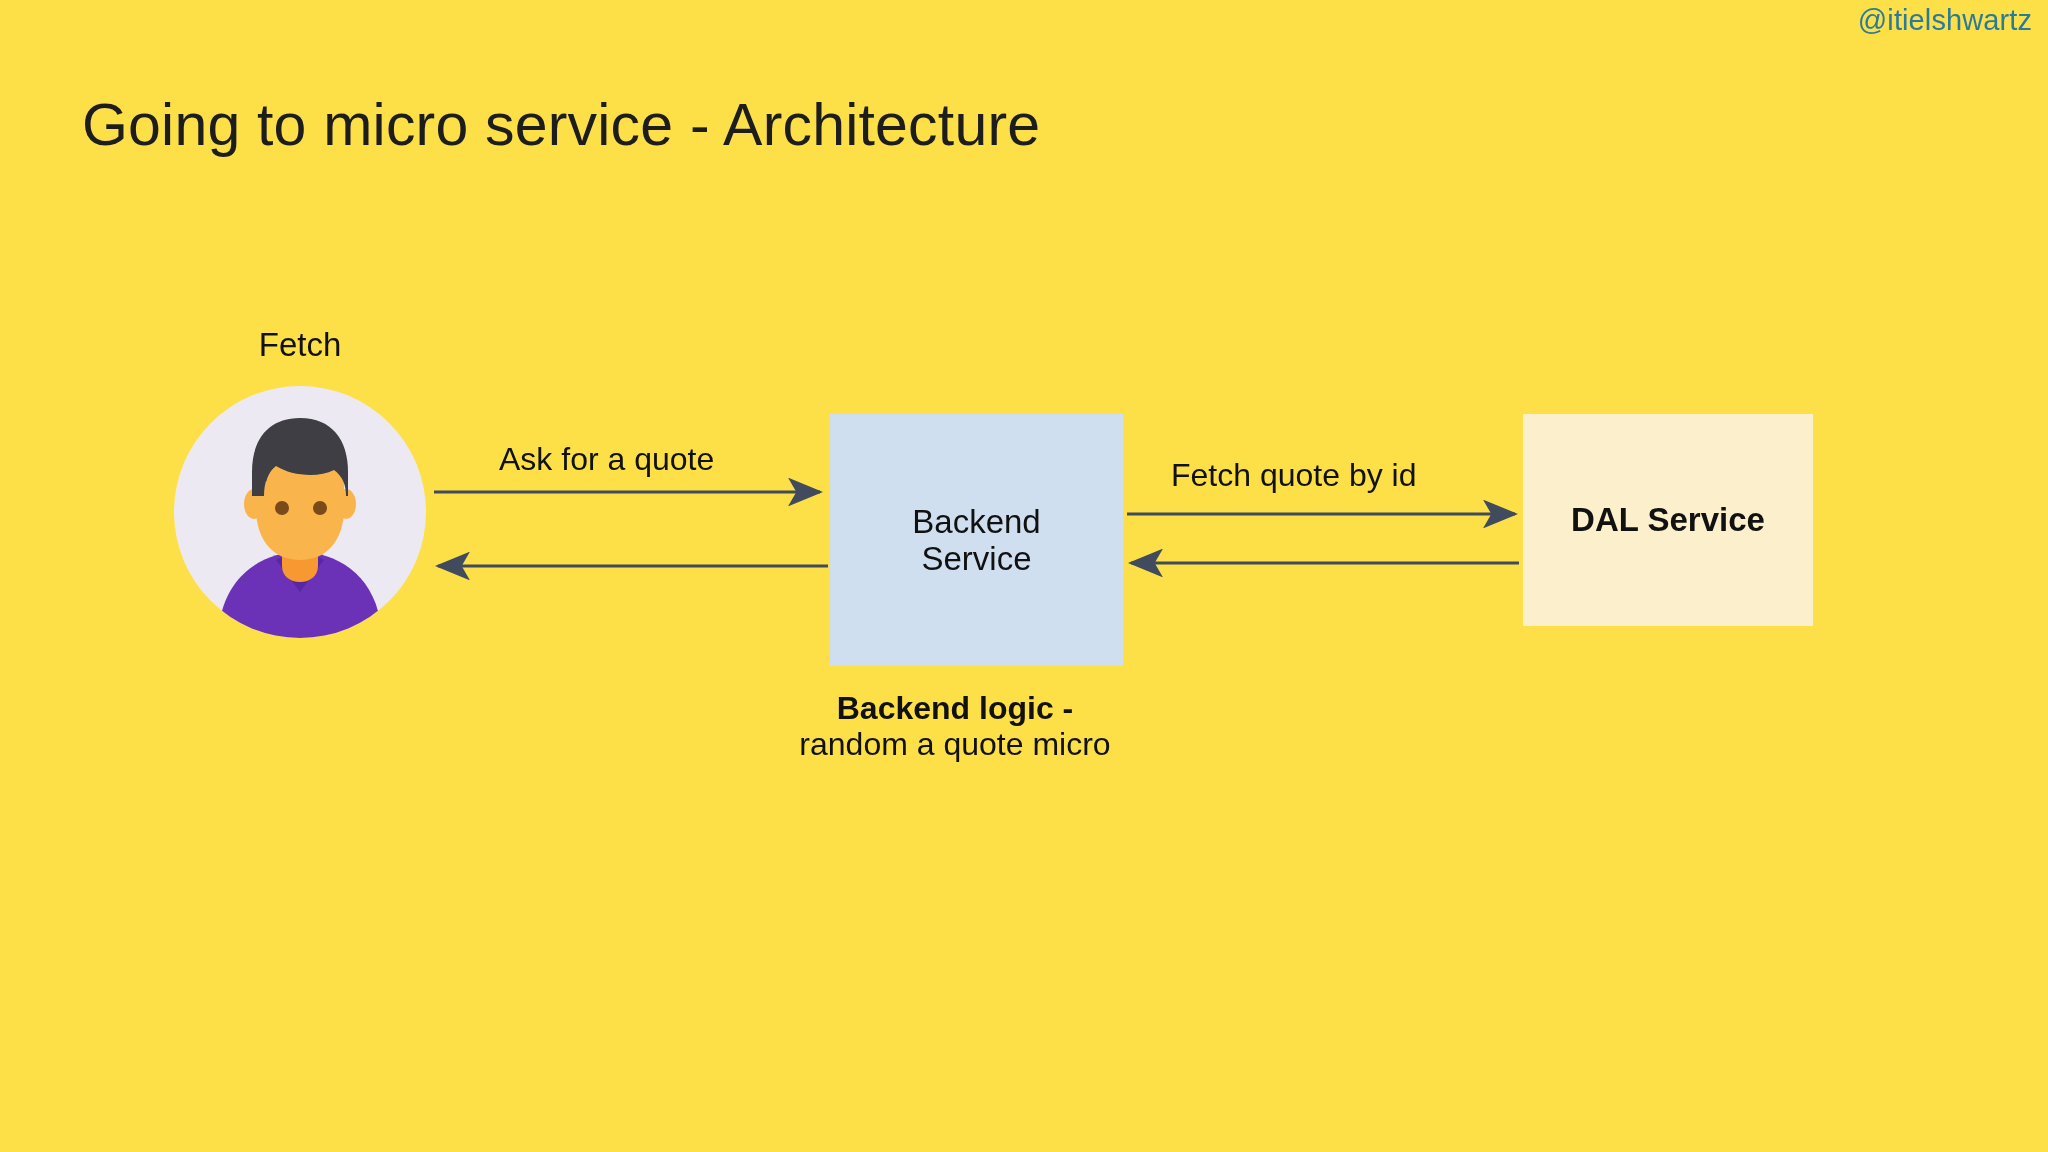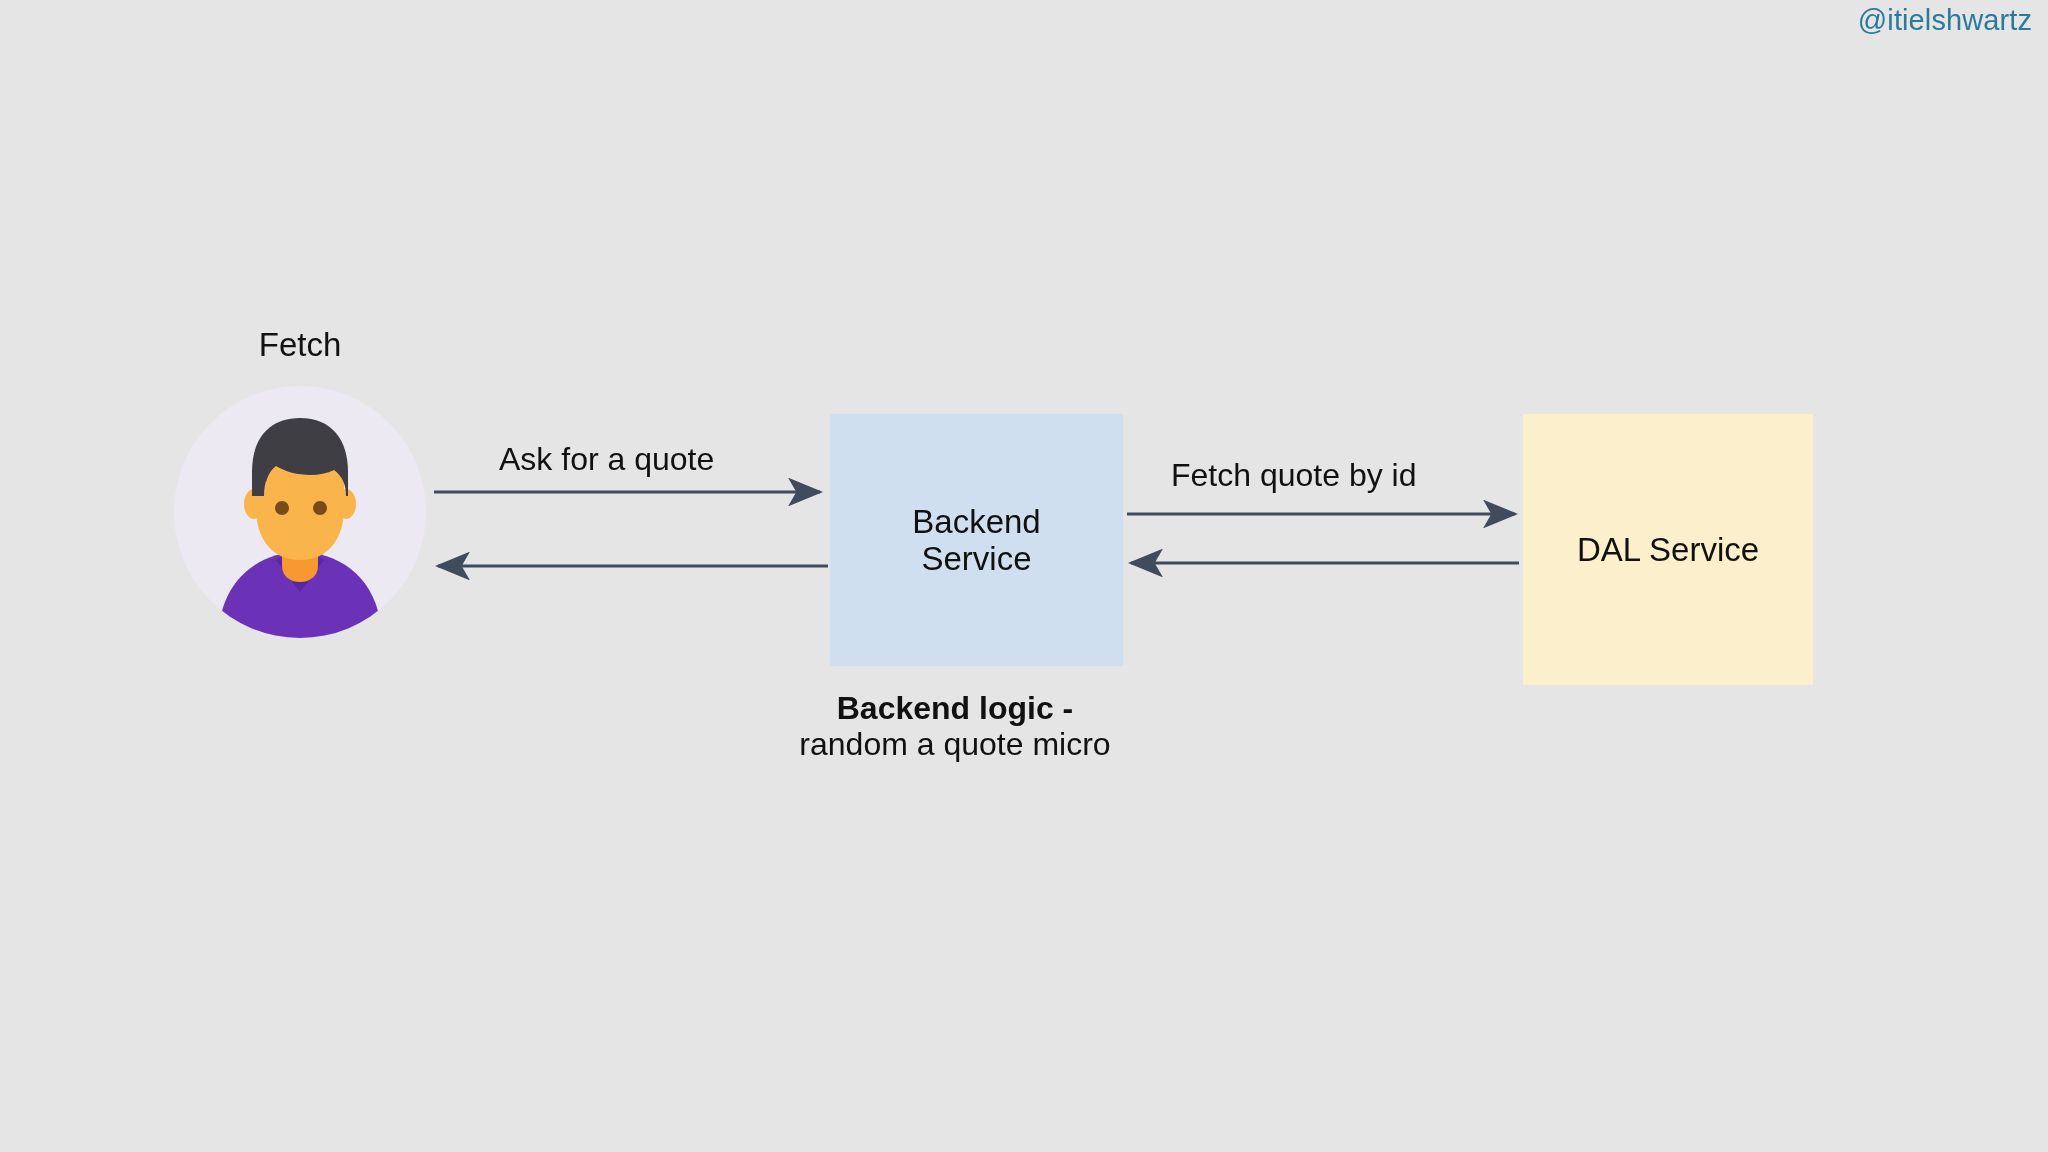--- a/index.html
+++ b/index.html
@@ -15,21 +15,21 @@
     overflow: hidden;
     font-family: "Liberation Sans", sans-serif;
     color: #1a1a1a;
     -webkit-font-smoothing: antialiased;
   }
 
   
   #slide {
     position: absolute;
     inset: 0;
-    background: #e5e5e5;
+    background: #fde047;
   }
 
   #handle {
     position: absolute;
     top: 4px;
     right: 16px;
     font-size: 29px;
     letter-spacing: 0.1px;
     color: #2a7a9b;
     white-space: nowrap;
@@ -88,22 +88,23 @@
     left: 830px;
     top: 414px;
     width: 293px;
     height: 252px;
     background: #cfdff0;
   }
   #dal-box {
     left: 1523px;
     top: 414px;
     width: 290px;
-    height: 271px;
+    height: 212px;
     background: #fcefcb;
+    font-weight: bold;
   }
   .service-box .box-label {
     white-space: pre-line;
   }
 
   
   #backend-caption {
     position: absolute;
     left: 768px;
     top: 690px;
@@ -150,20 +151,21 @@
     pointer-events: none;
   }
 </style>
 </head>
 <body>
 
 <div id="slide">
 
   <div id="handle">@itielshwartz</div>
 
+  <h1 id="slide-title">Going to micro service - Architecture</h1>
 
   <div id="user-group">
     <div id="user-label">Fetch</div>
 
     <div id="user-avatar">
       <svg viewBox="0 0 256 256" xmlns="http://www.w3.org/2000/svg">
         <defs>
           <clipPath id="avatarClip">
             <circle cx="128" cy="128" r="126"></circle>
           </clipPath>

